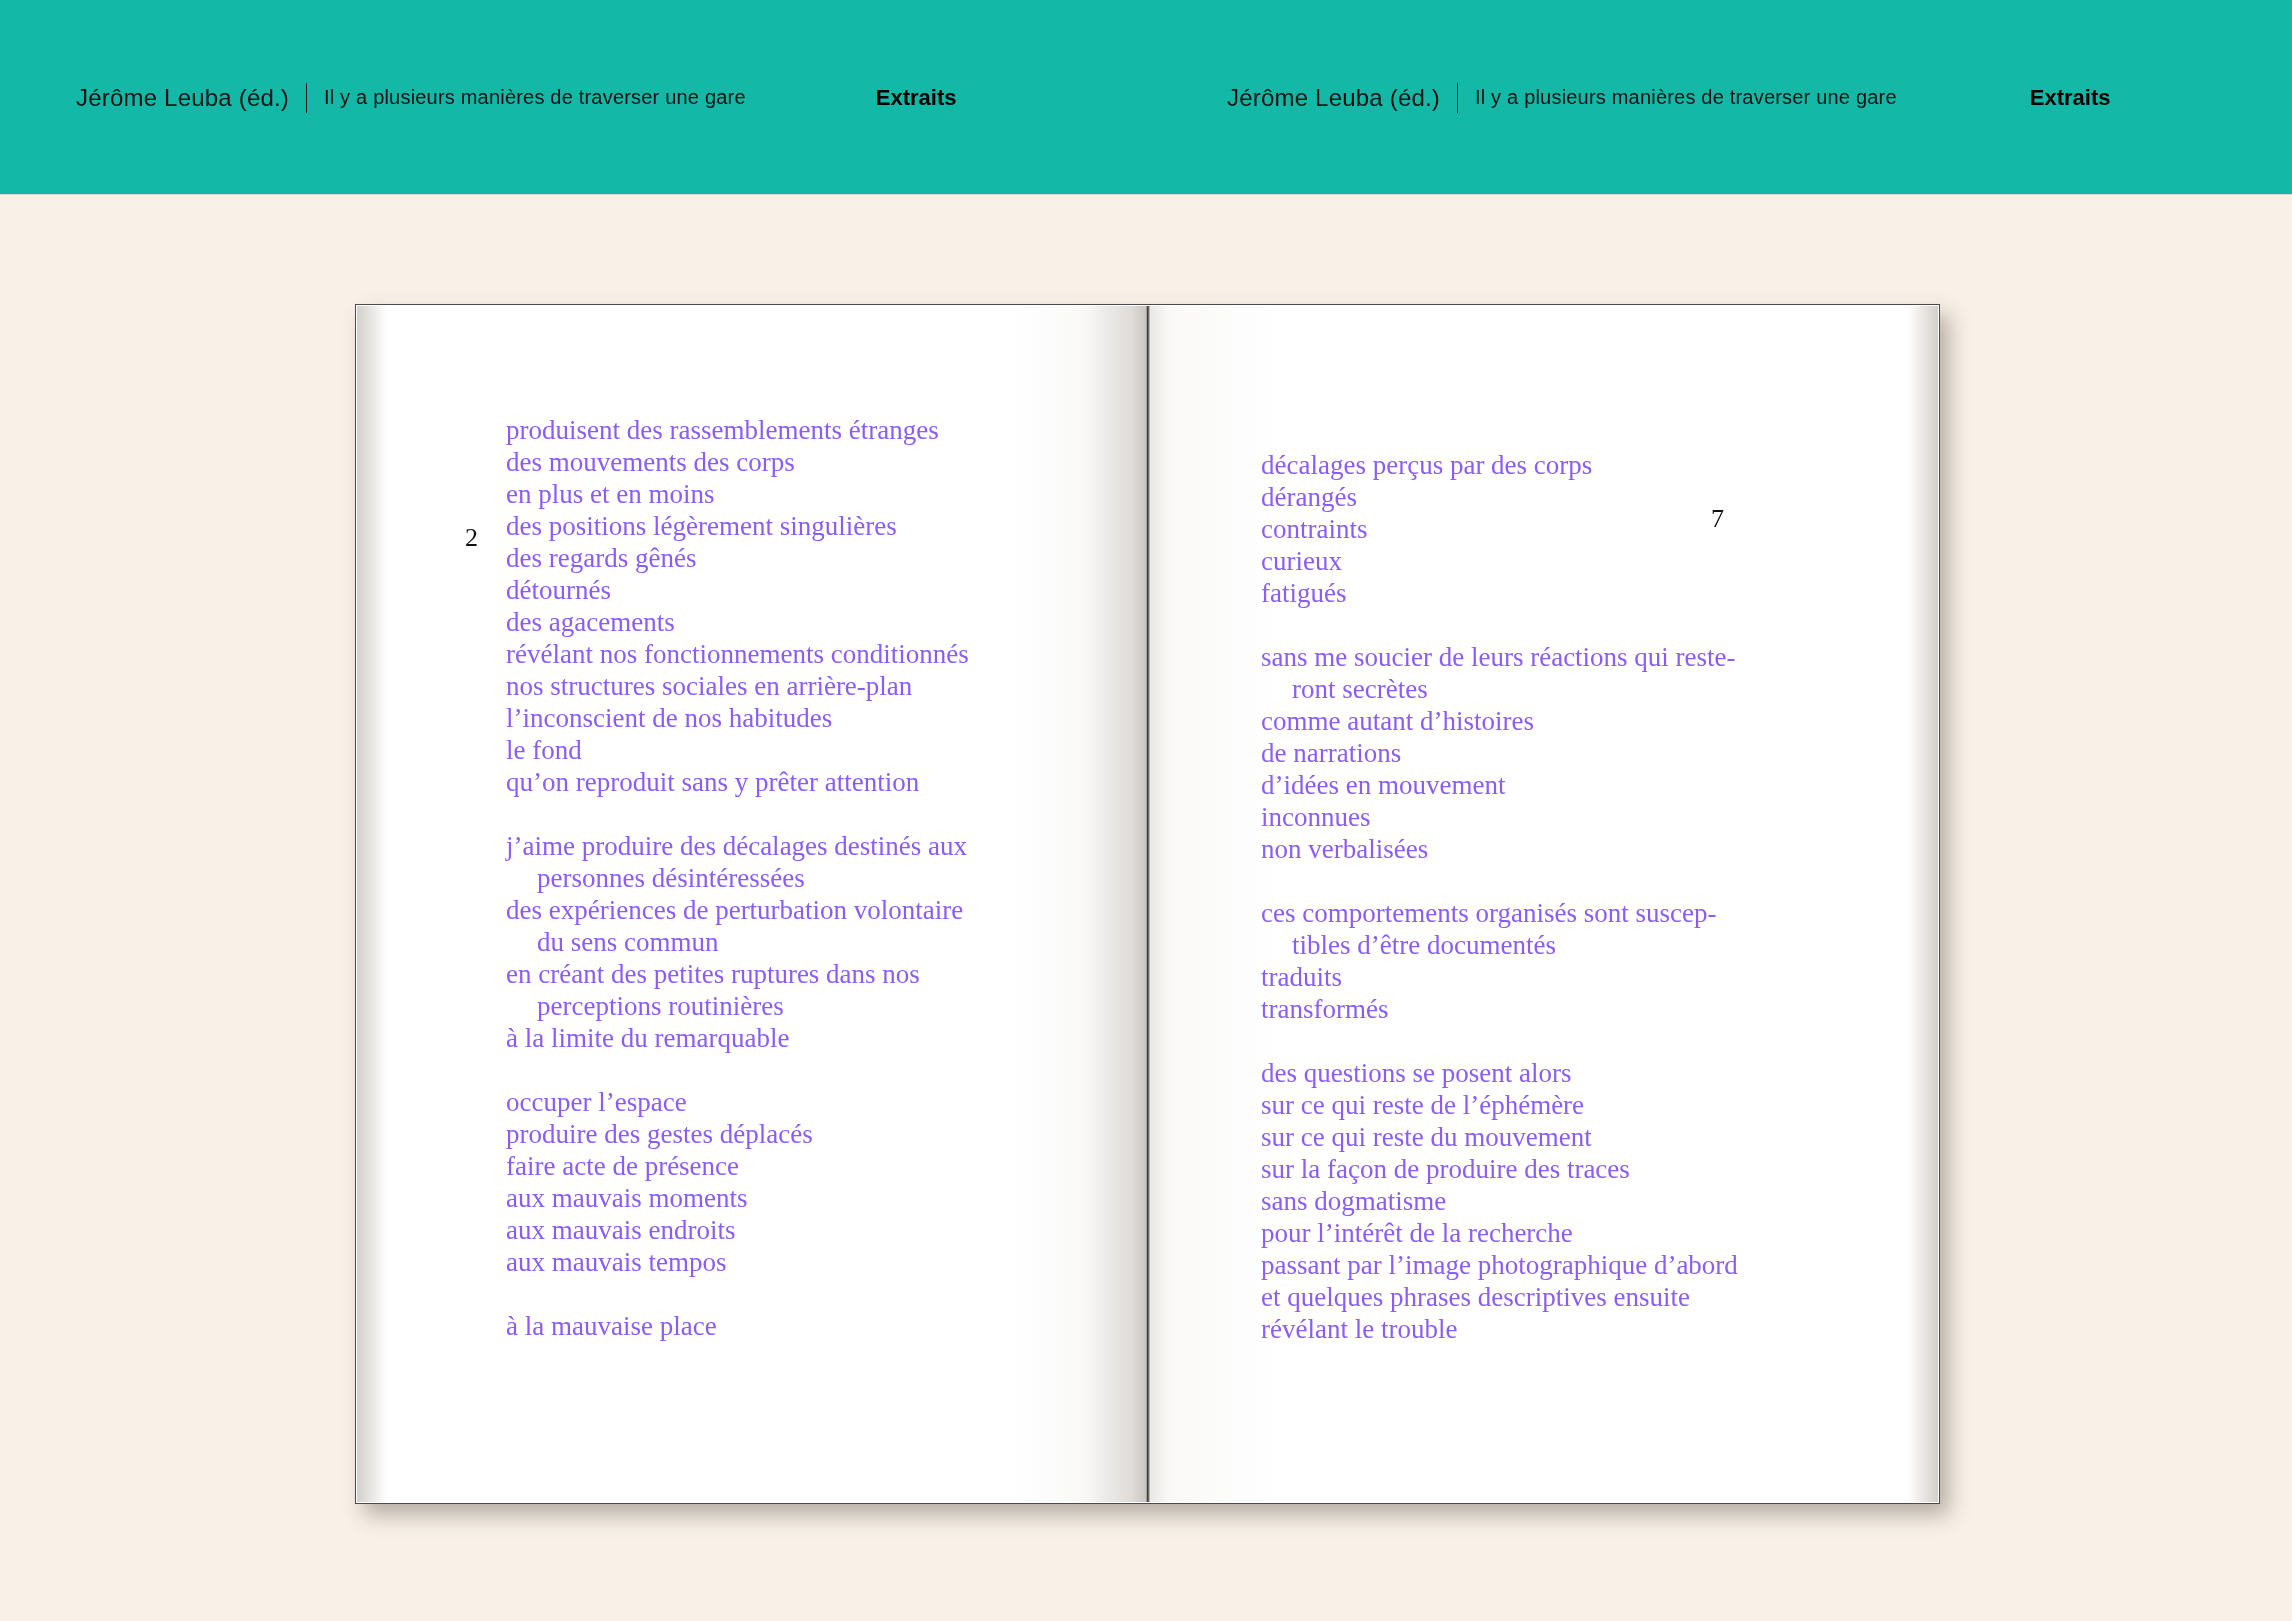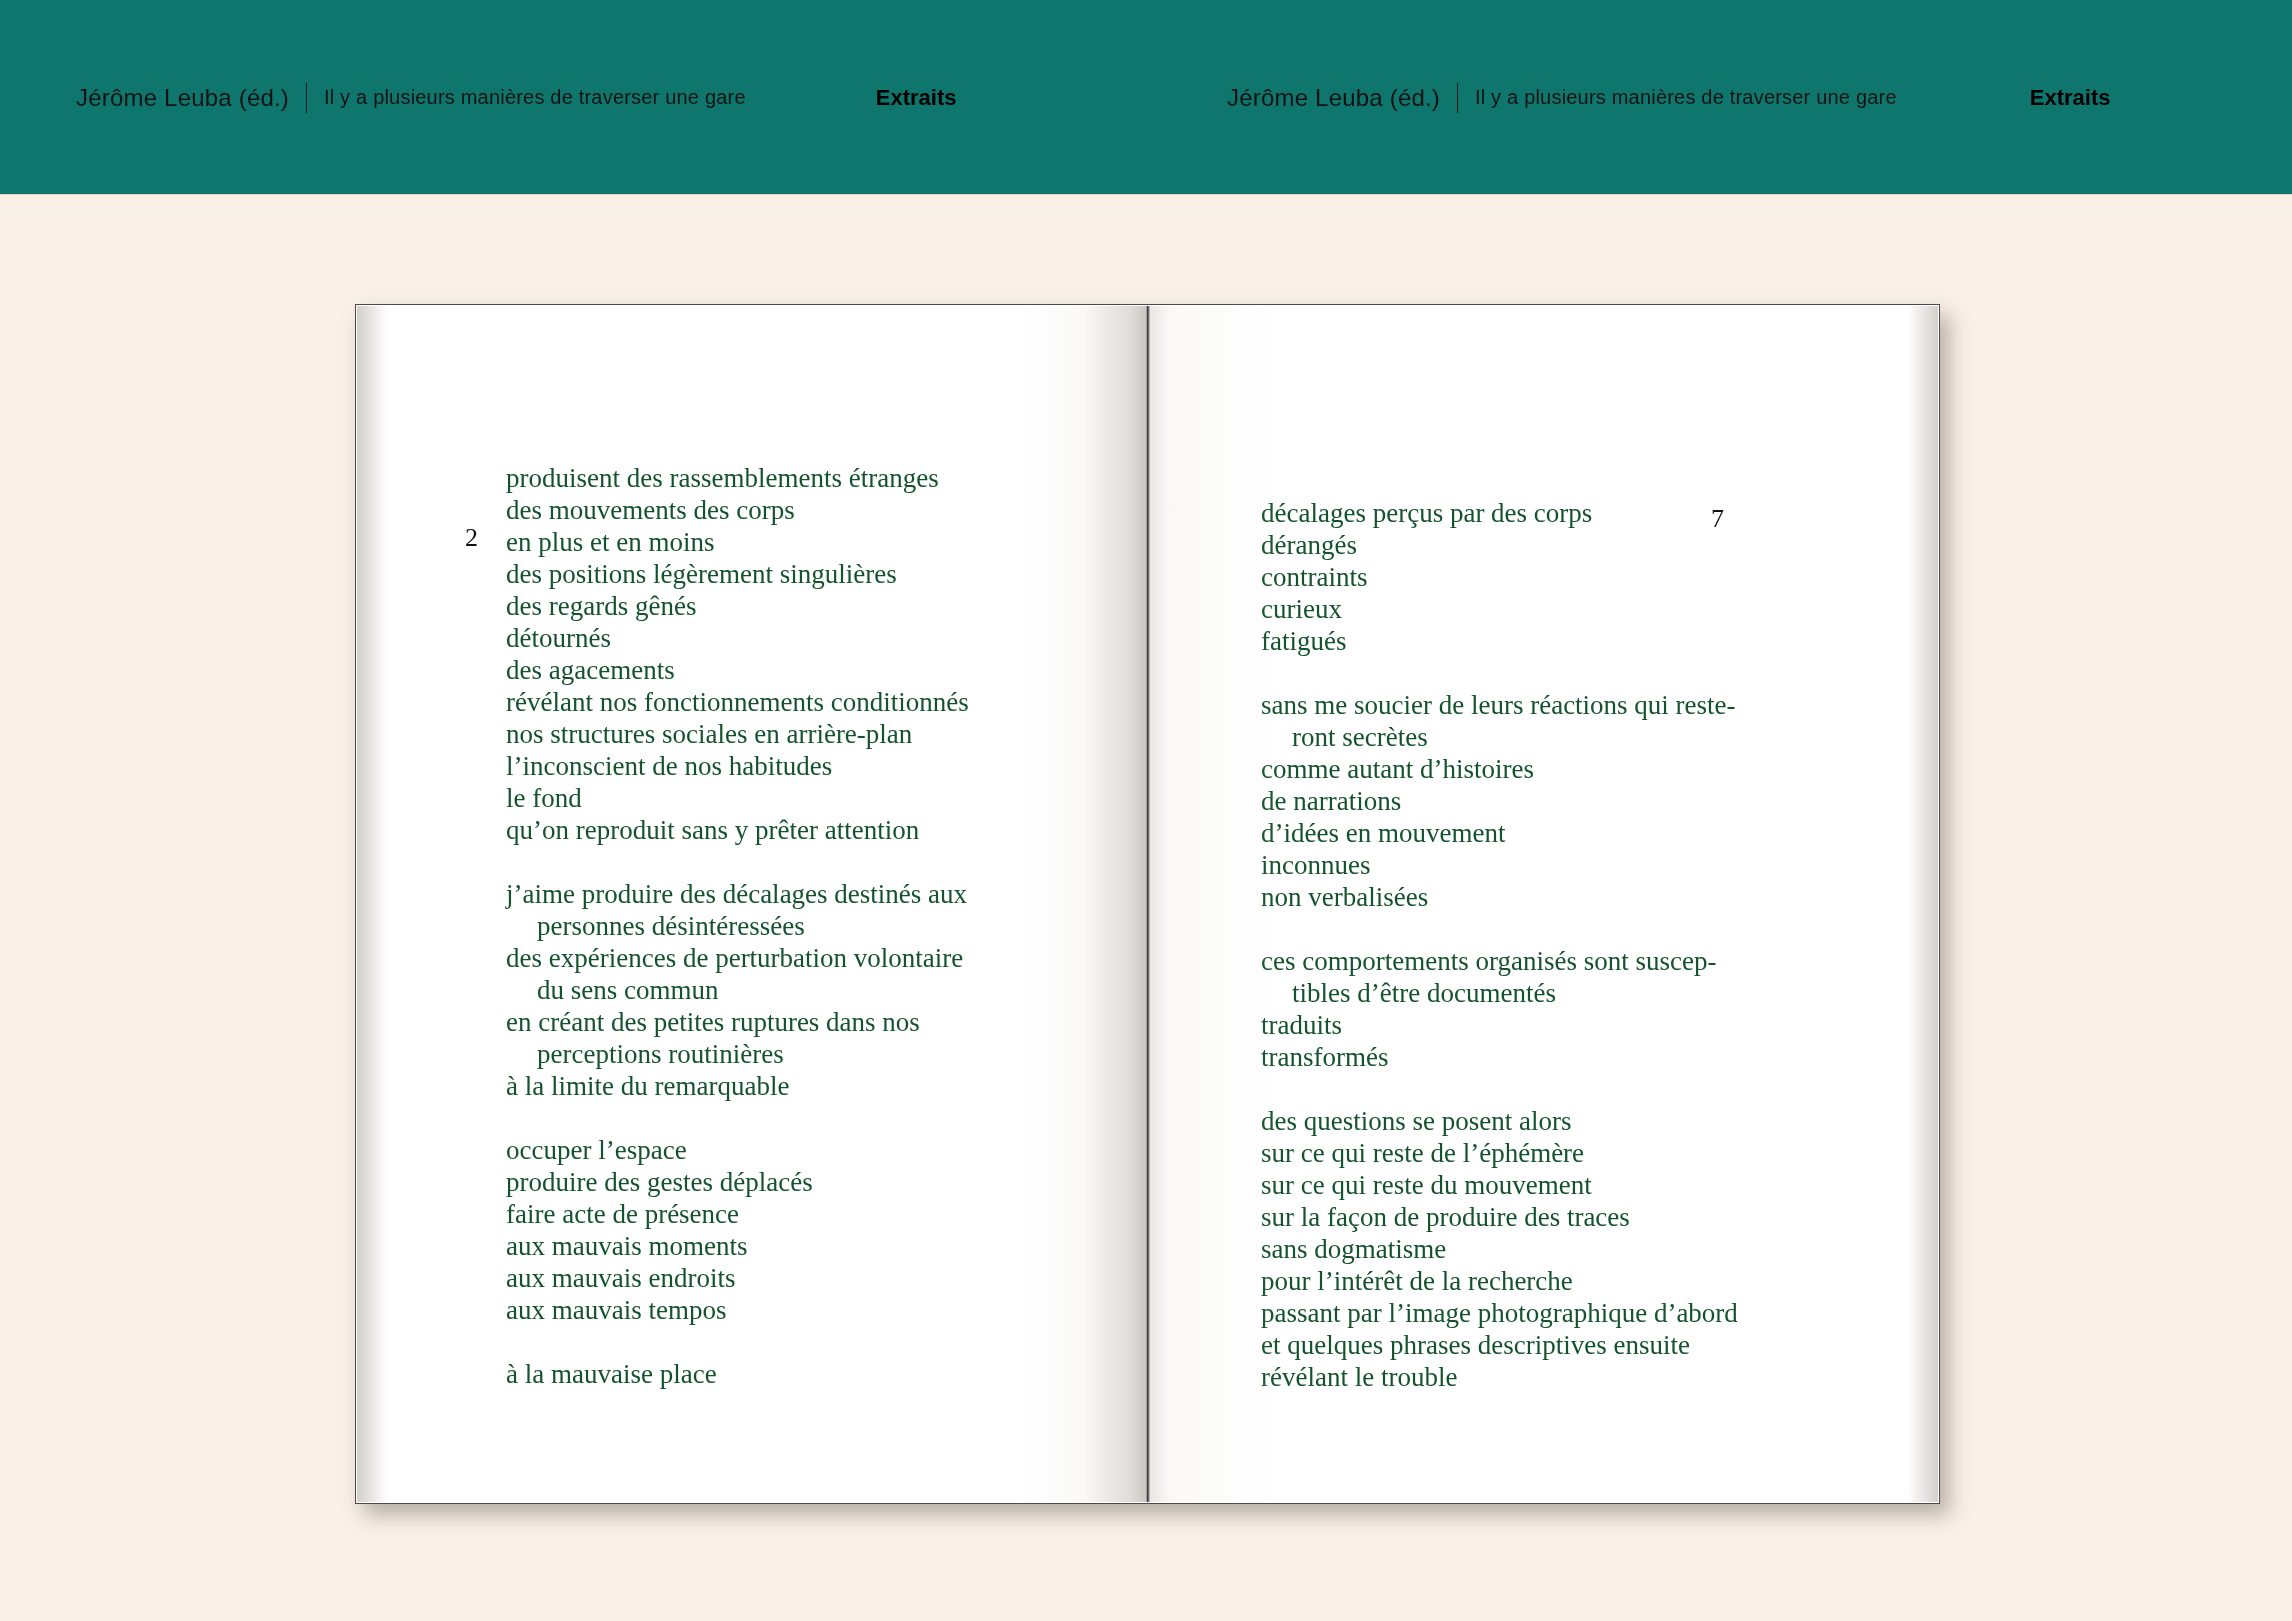--- a/index.html
+++ b/index.html
@@ -13,21 +13,21 @@
     font-family: "Liberation Sans", sans-serif;
     overflow: hidden;
   }
 
   
   .topbar {
     position: absolute;
     left: 0; top: 0;
     width: 2293px;
     height: 195px;
-    background: #0f766e;
+    background: #14b8a6;
     border-bottom: 0.9px solid #ded6cd;
     box-sizing: border-box;
   }
   .header-row {
     position: absolute;
     top: 0;
     height: 195px;
     display: flex;
     align-items: center;
   }
@@ -132,23 +132,22 @@
     width: 793px;
   }
   .page.left  { left: 0; }
   .page.right { left: 793px; }
 
   .poem {
     position: absolute;
     font-family: "Liberation Serif", serif;
     font-size: 27px;
     line-height: 32px;
-    color: #14532d;
+    color: #8b5cf6;
     white-space: pre;
-    margin-top: 48px;
   }
   .page.left .poem  { left: 150px; top: 109px; }
   .page.right .poem { left: 112px; top: 144px; }
 
   .stanza { margin: 0 0 32px 0; }
   .stanza:last-child { margin-bottom: 0; }
   .vline { display: block; }
   .vline.indent { padding-left: 31px; }
 
   .folio {

